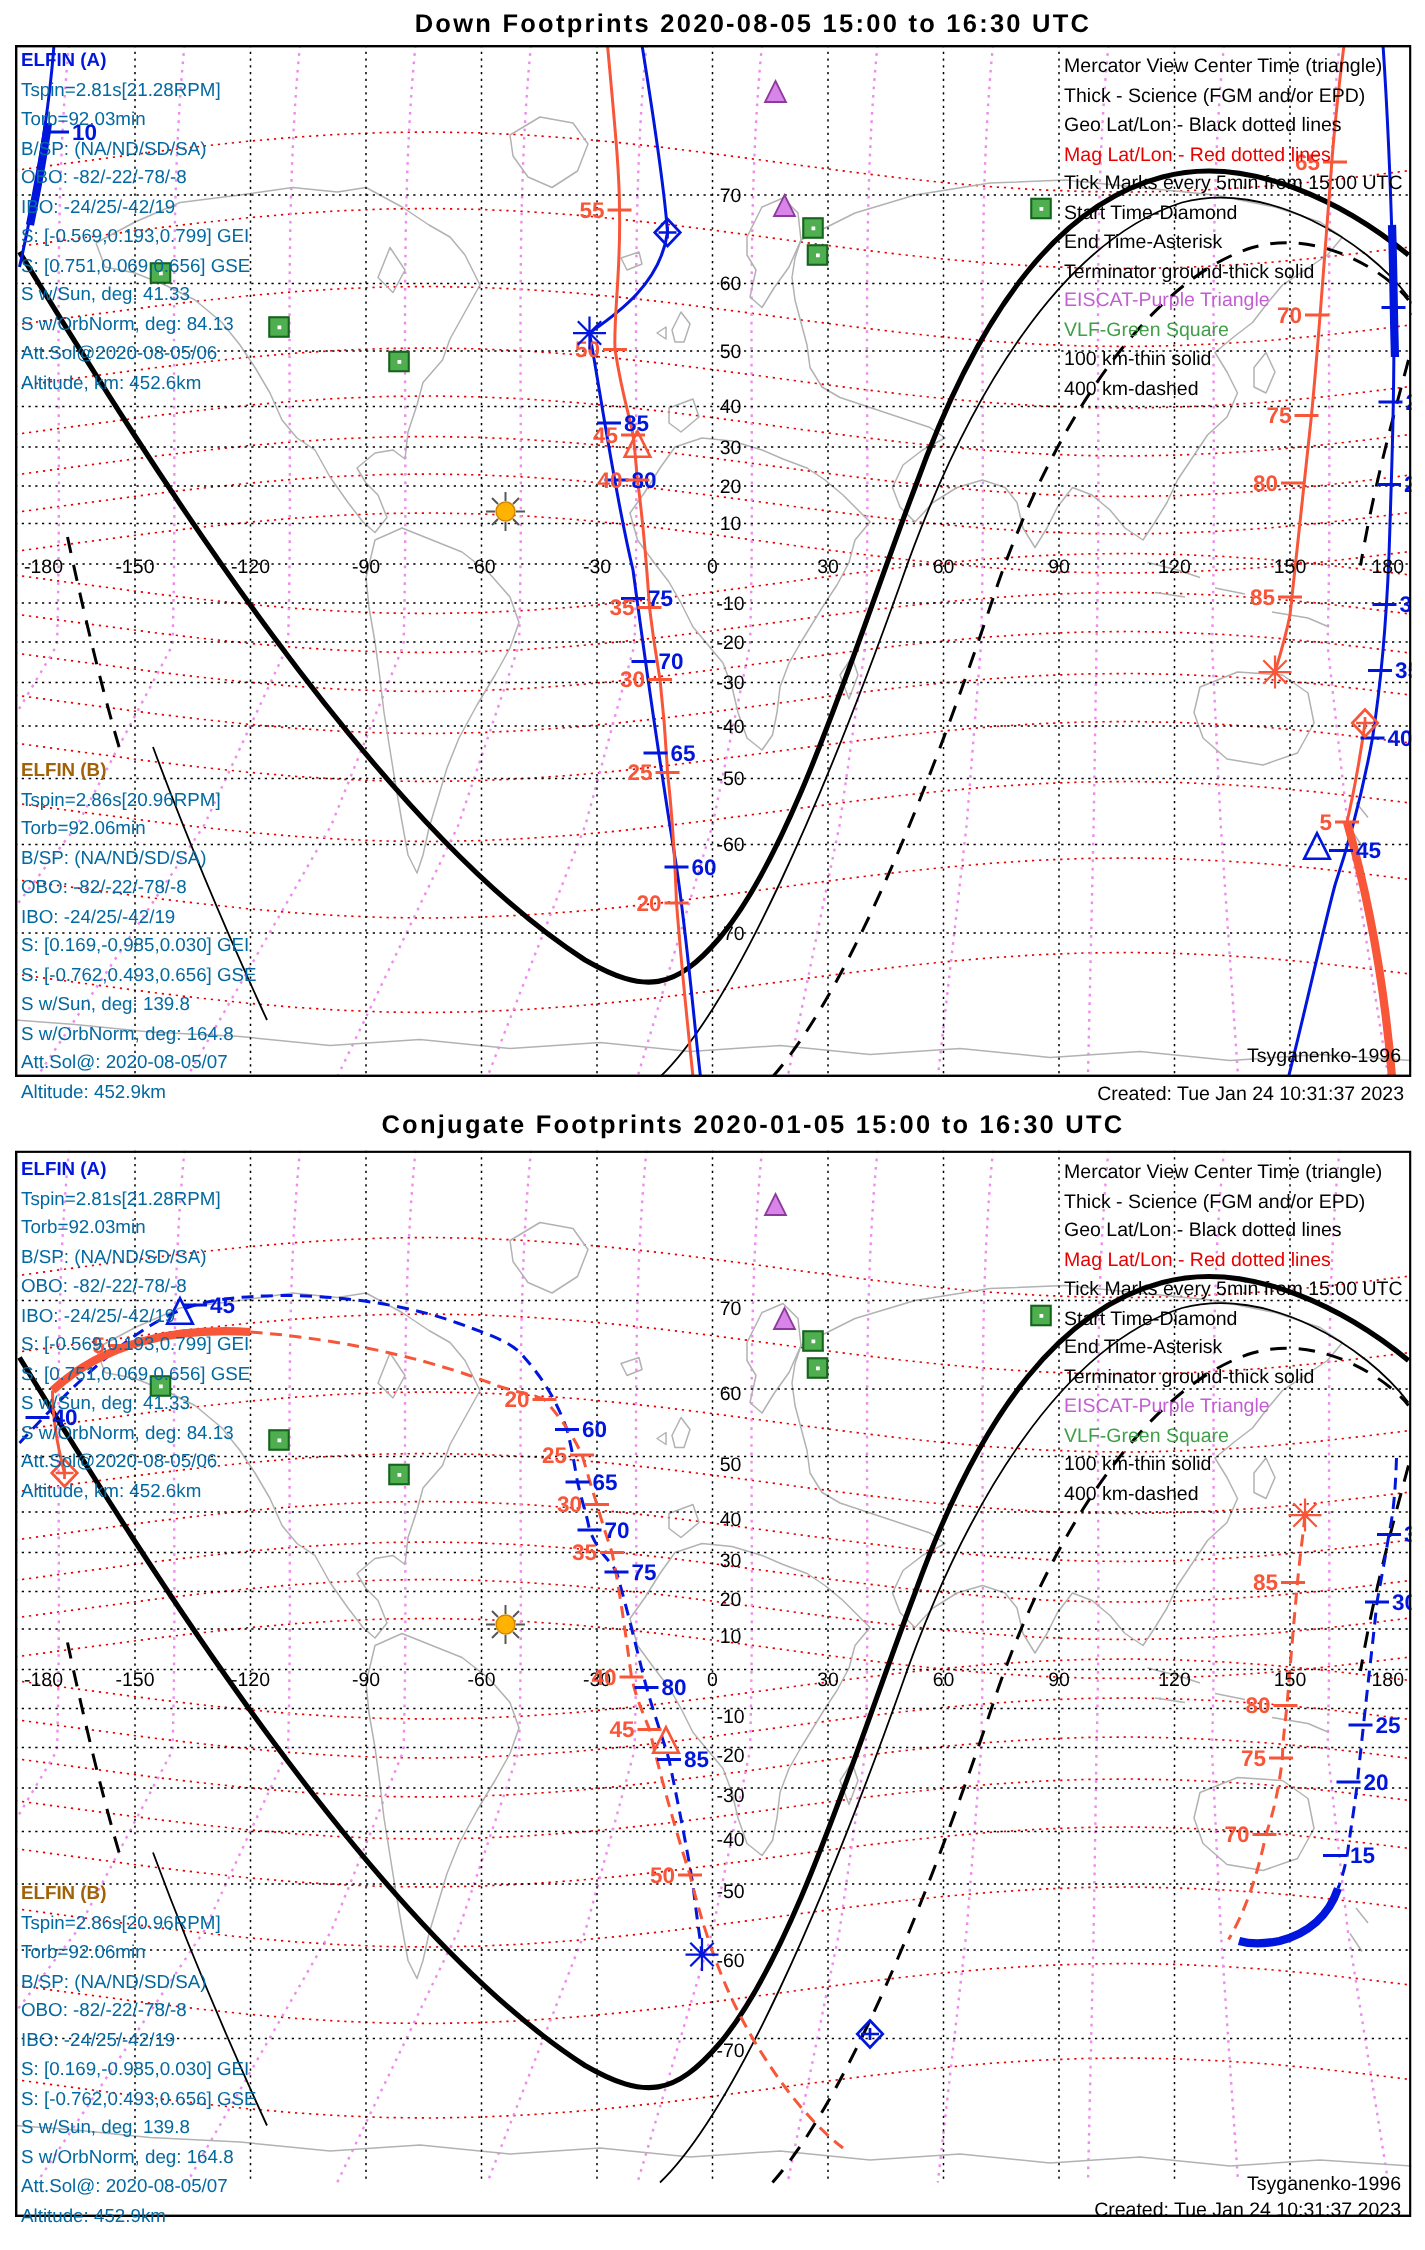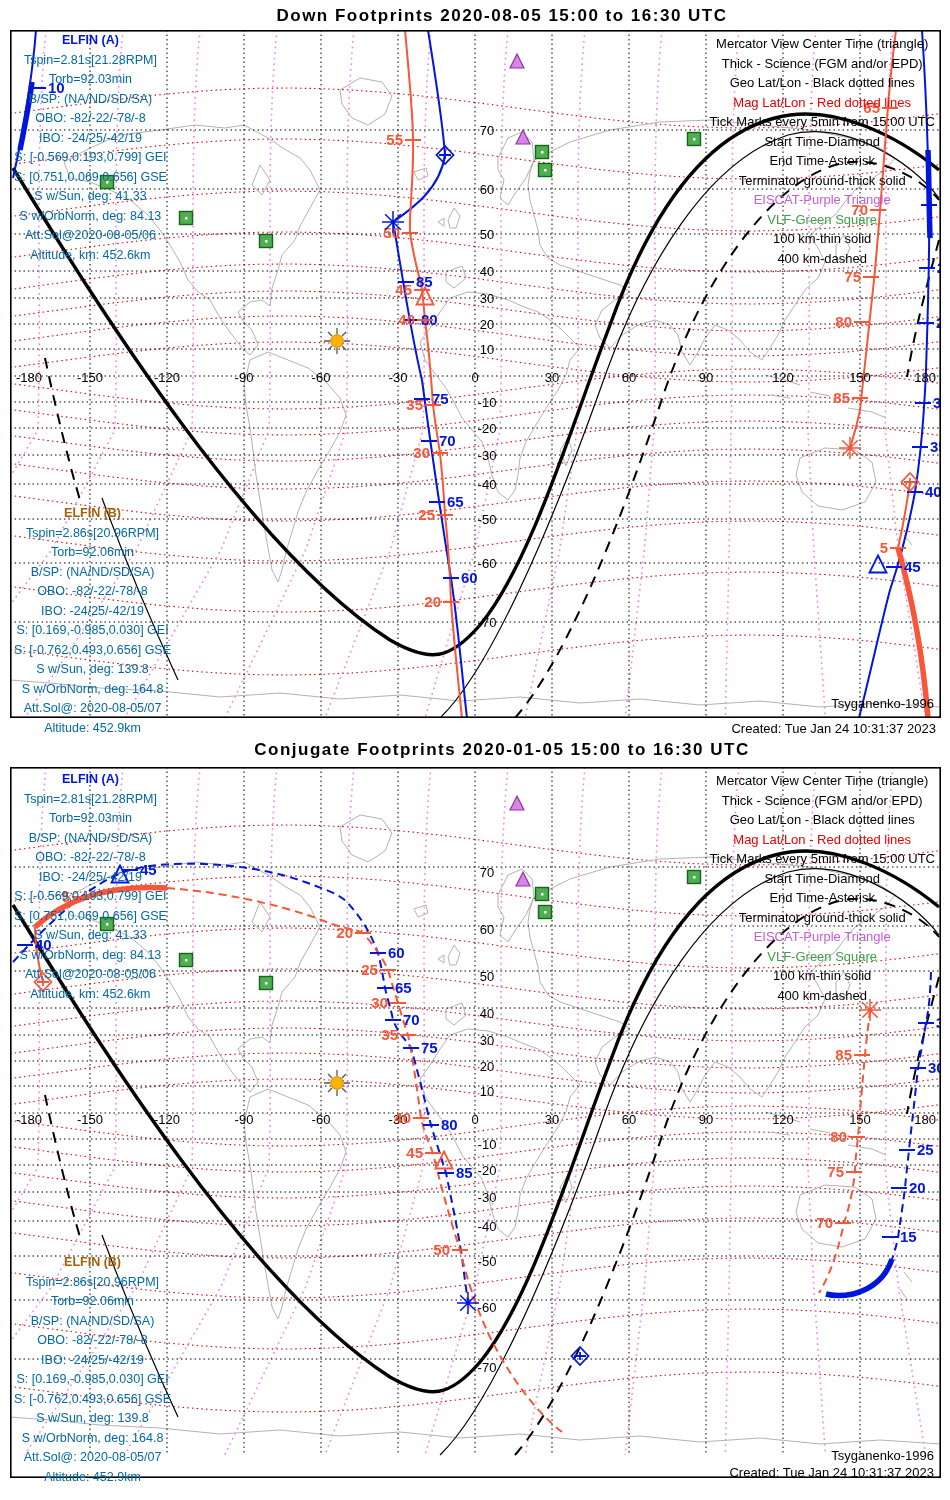--- a/index.html
+++ b/index.html
@@ -1,24 +1,24 @@
 <!DOCTYPE html>
 <html><head>
 <meta charset="utf-8">
 <style>
   html,body{margin:0;padding:0;background:#ffffff;}
   .page{position:relative;width:950px;height:1500px;background:#fff;font-family:"Liberation Sans",sans-serif;overflow:hidden;}
   .ptitle{position:absolute;width:100%;text-align:center;font:bold 17px "Liberation Sans",sans-serif;letter-spacing:1.5px;color:#000;padding-left:27px;}
   .panel{position:absolute;left:10px;width:931px;}
   .panel svg.map{position:absolute;left:0;top:0;}
-  .infoblock{position:absolute;z-index:5;text-align:center;}
+  .infoblock{position:absolute;z-index:5;}
   .infoblock div{font:12.5px/19.5px "Liberation Sans",sans-serif;color:#0369a1;white-space:nowrap;}
   .infoblock .bname{font-weight:bold;}
   .bname.a{color:#0016dd;} .bname.b{color:#a16207;}
-  .legendblock{position:absolute;right:6px;text-align:center;z-index:5;}
+  .legendblock{position:absolute;right:6px;text-align:left;z-index:5;}
   .legendblock div{font:13px/19.5px "Liberation Sans",sans-serif;white-space:nowrap;}
   .credit{position:absolute;right:7px;z-index:6;font:13px "Liberation Sans",sans-serif;color:#000;white-space:nowrap;}
   
   .grid{stroke:#000;stroke-width:1;stroke-dasharray:1.5 3;fill:none}
   .magr{stroke:#e60000;stroke-width:1.1;stroke-dasharray:1.5 3.2;fill:none}
   .magp{stroke:#ee8cee;stroke-width:1.6;stroke-dasharray:1.8 3.8;fill:none}
   .coast{stroke:#b2b2b2;stroke-width:1;fill:none;stroke-linejoin:round}
   .term{stroke:#000;fill:none}
   .term.thick{stroke-width:3.4}
   .term.thin{stroke-width:1.2}

